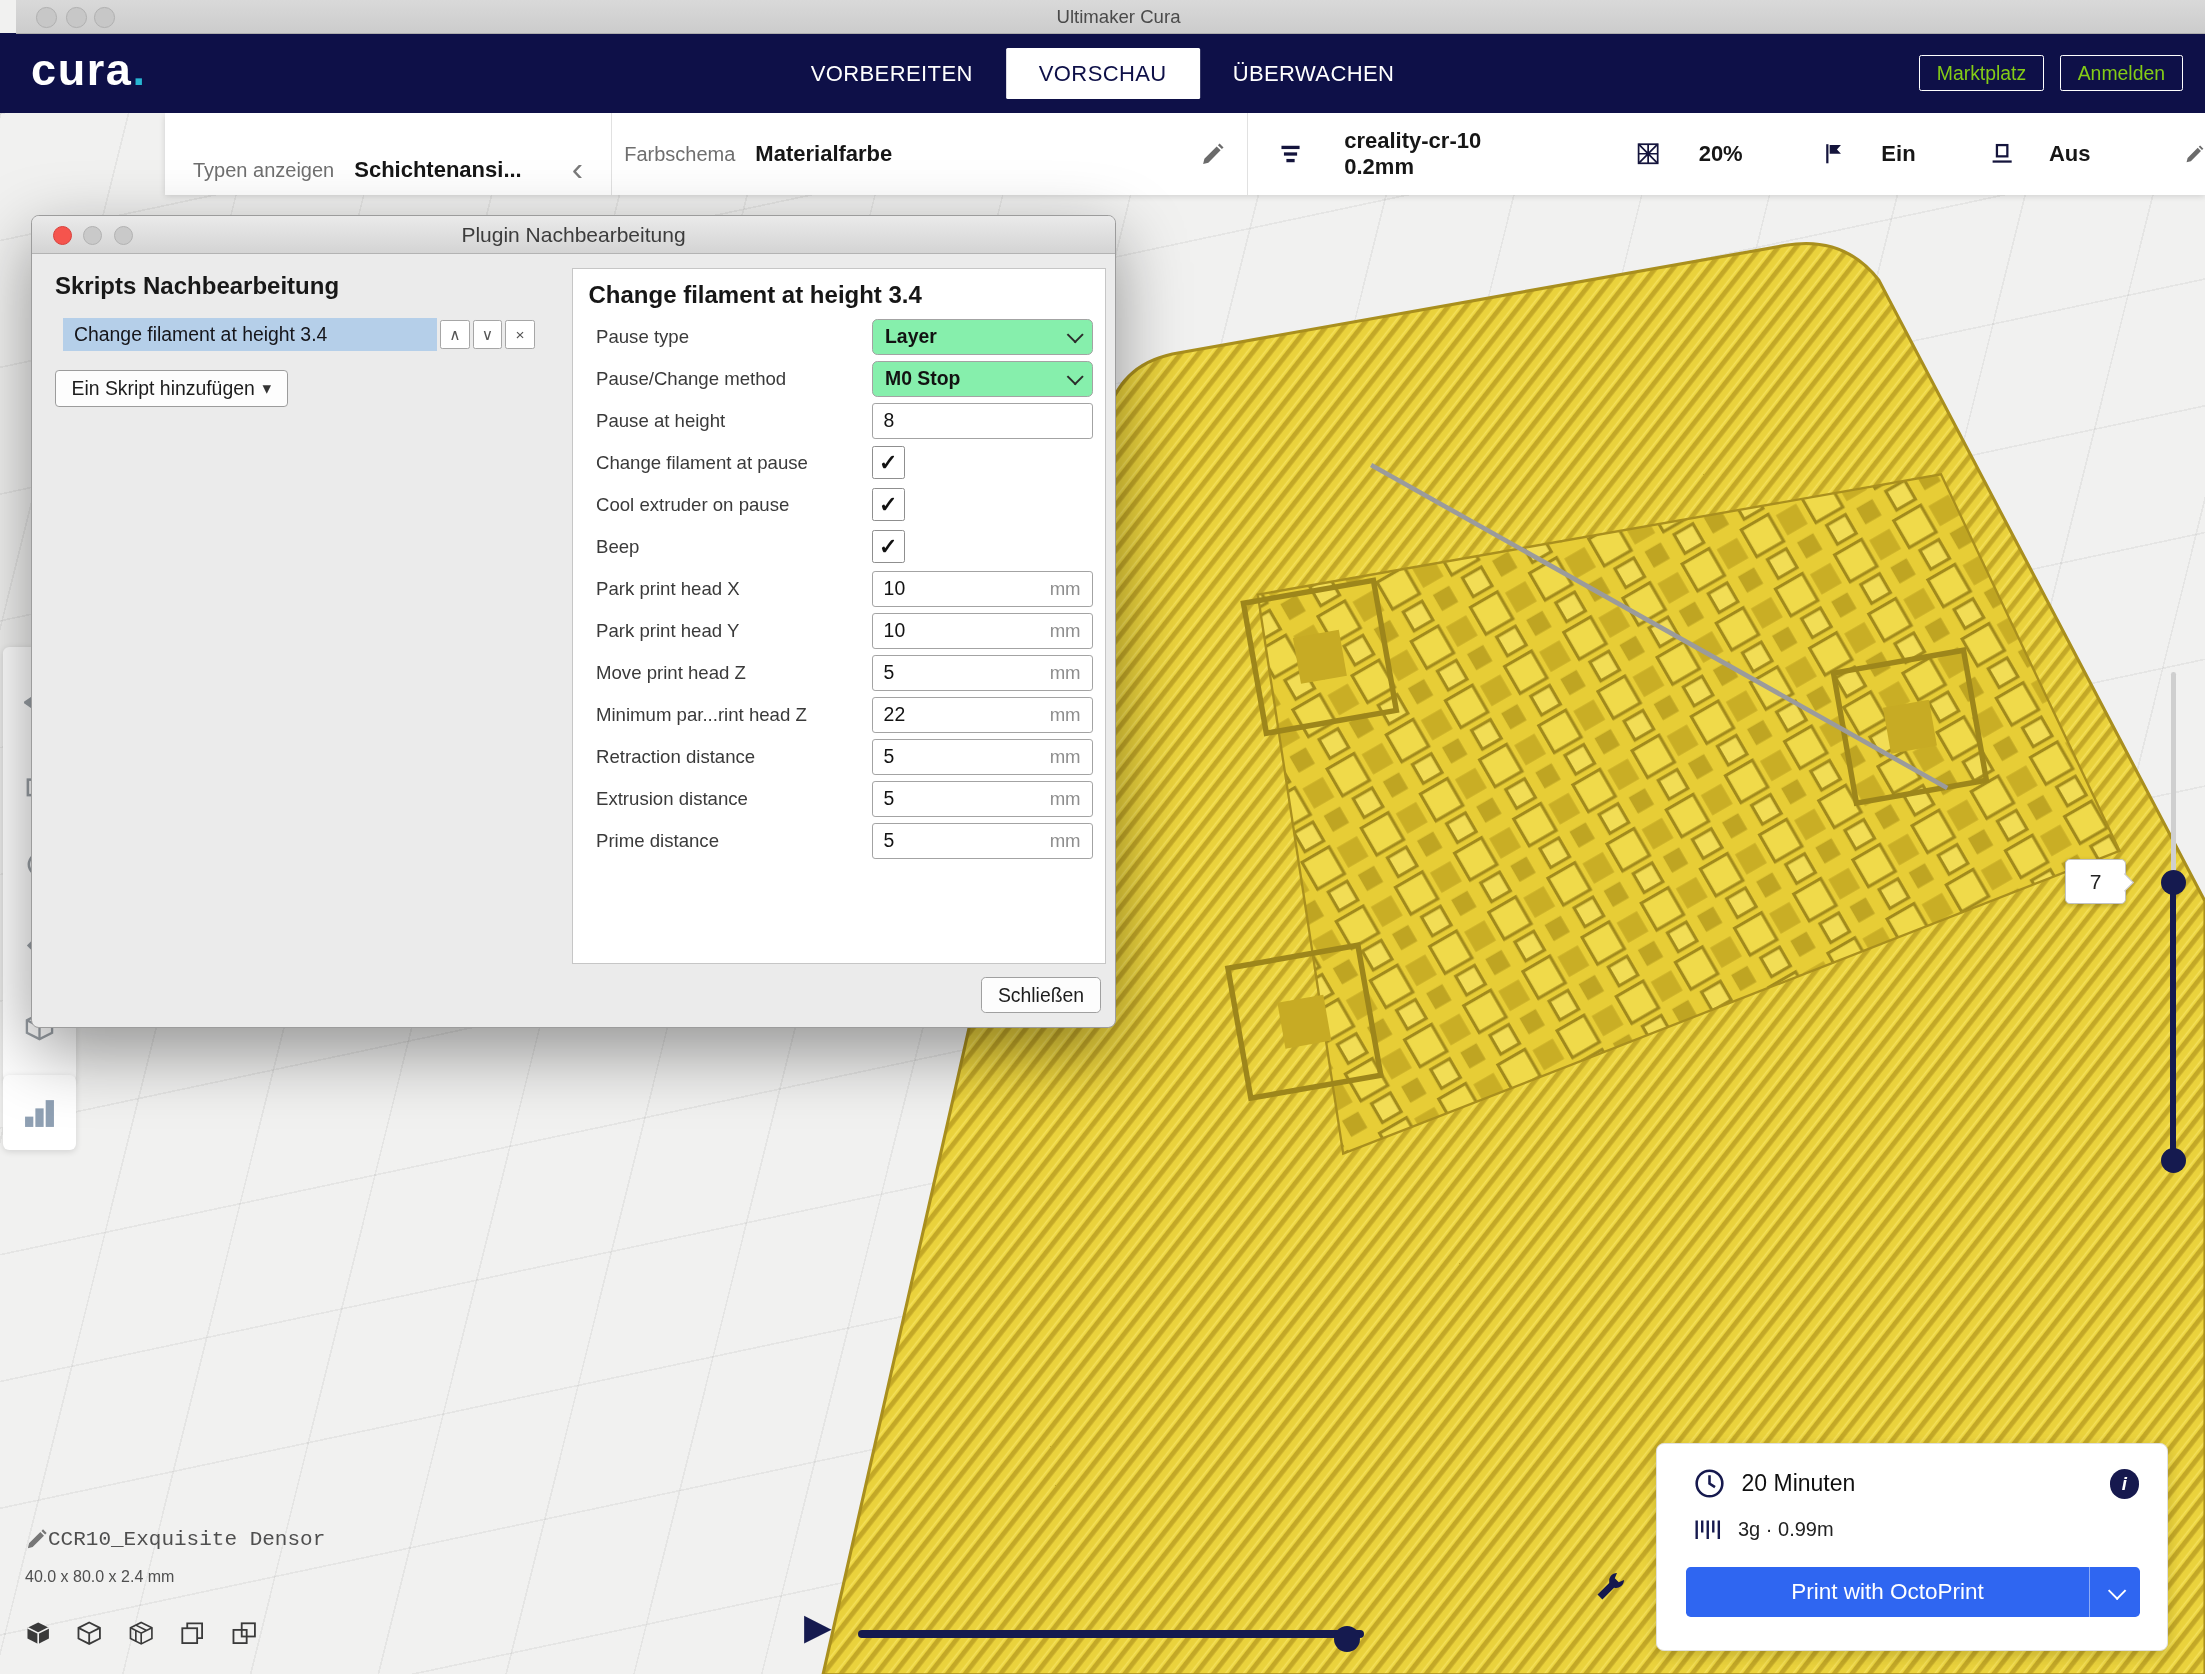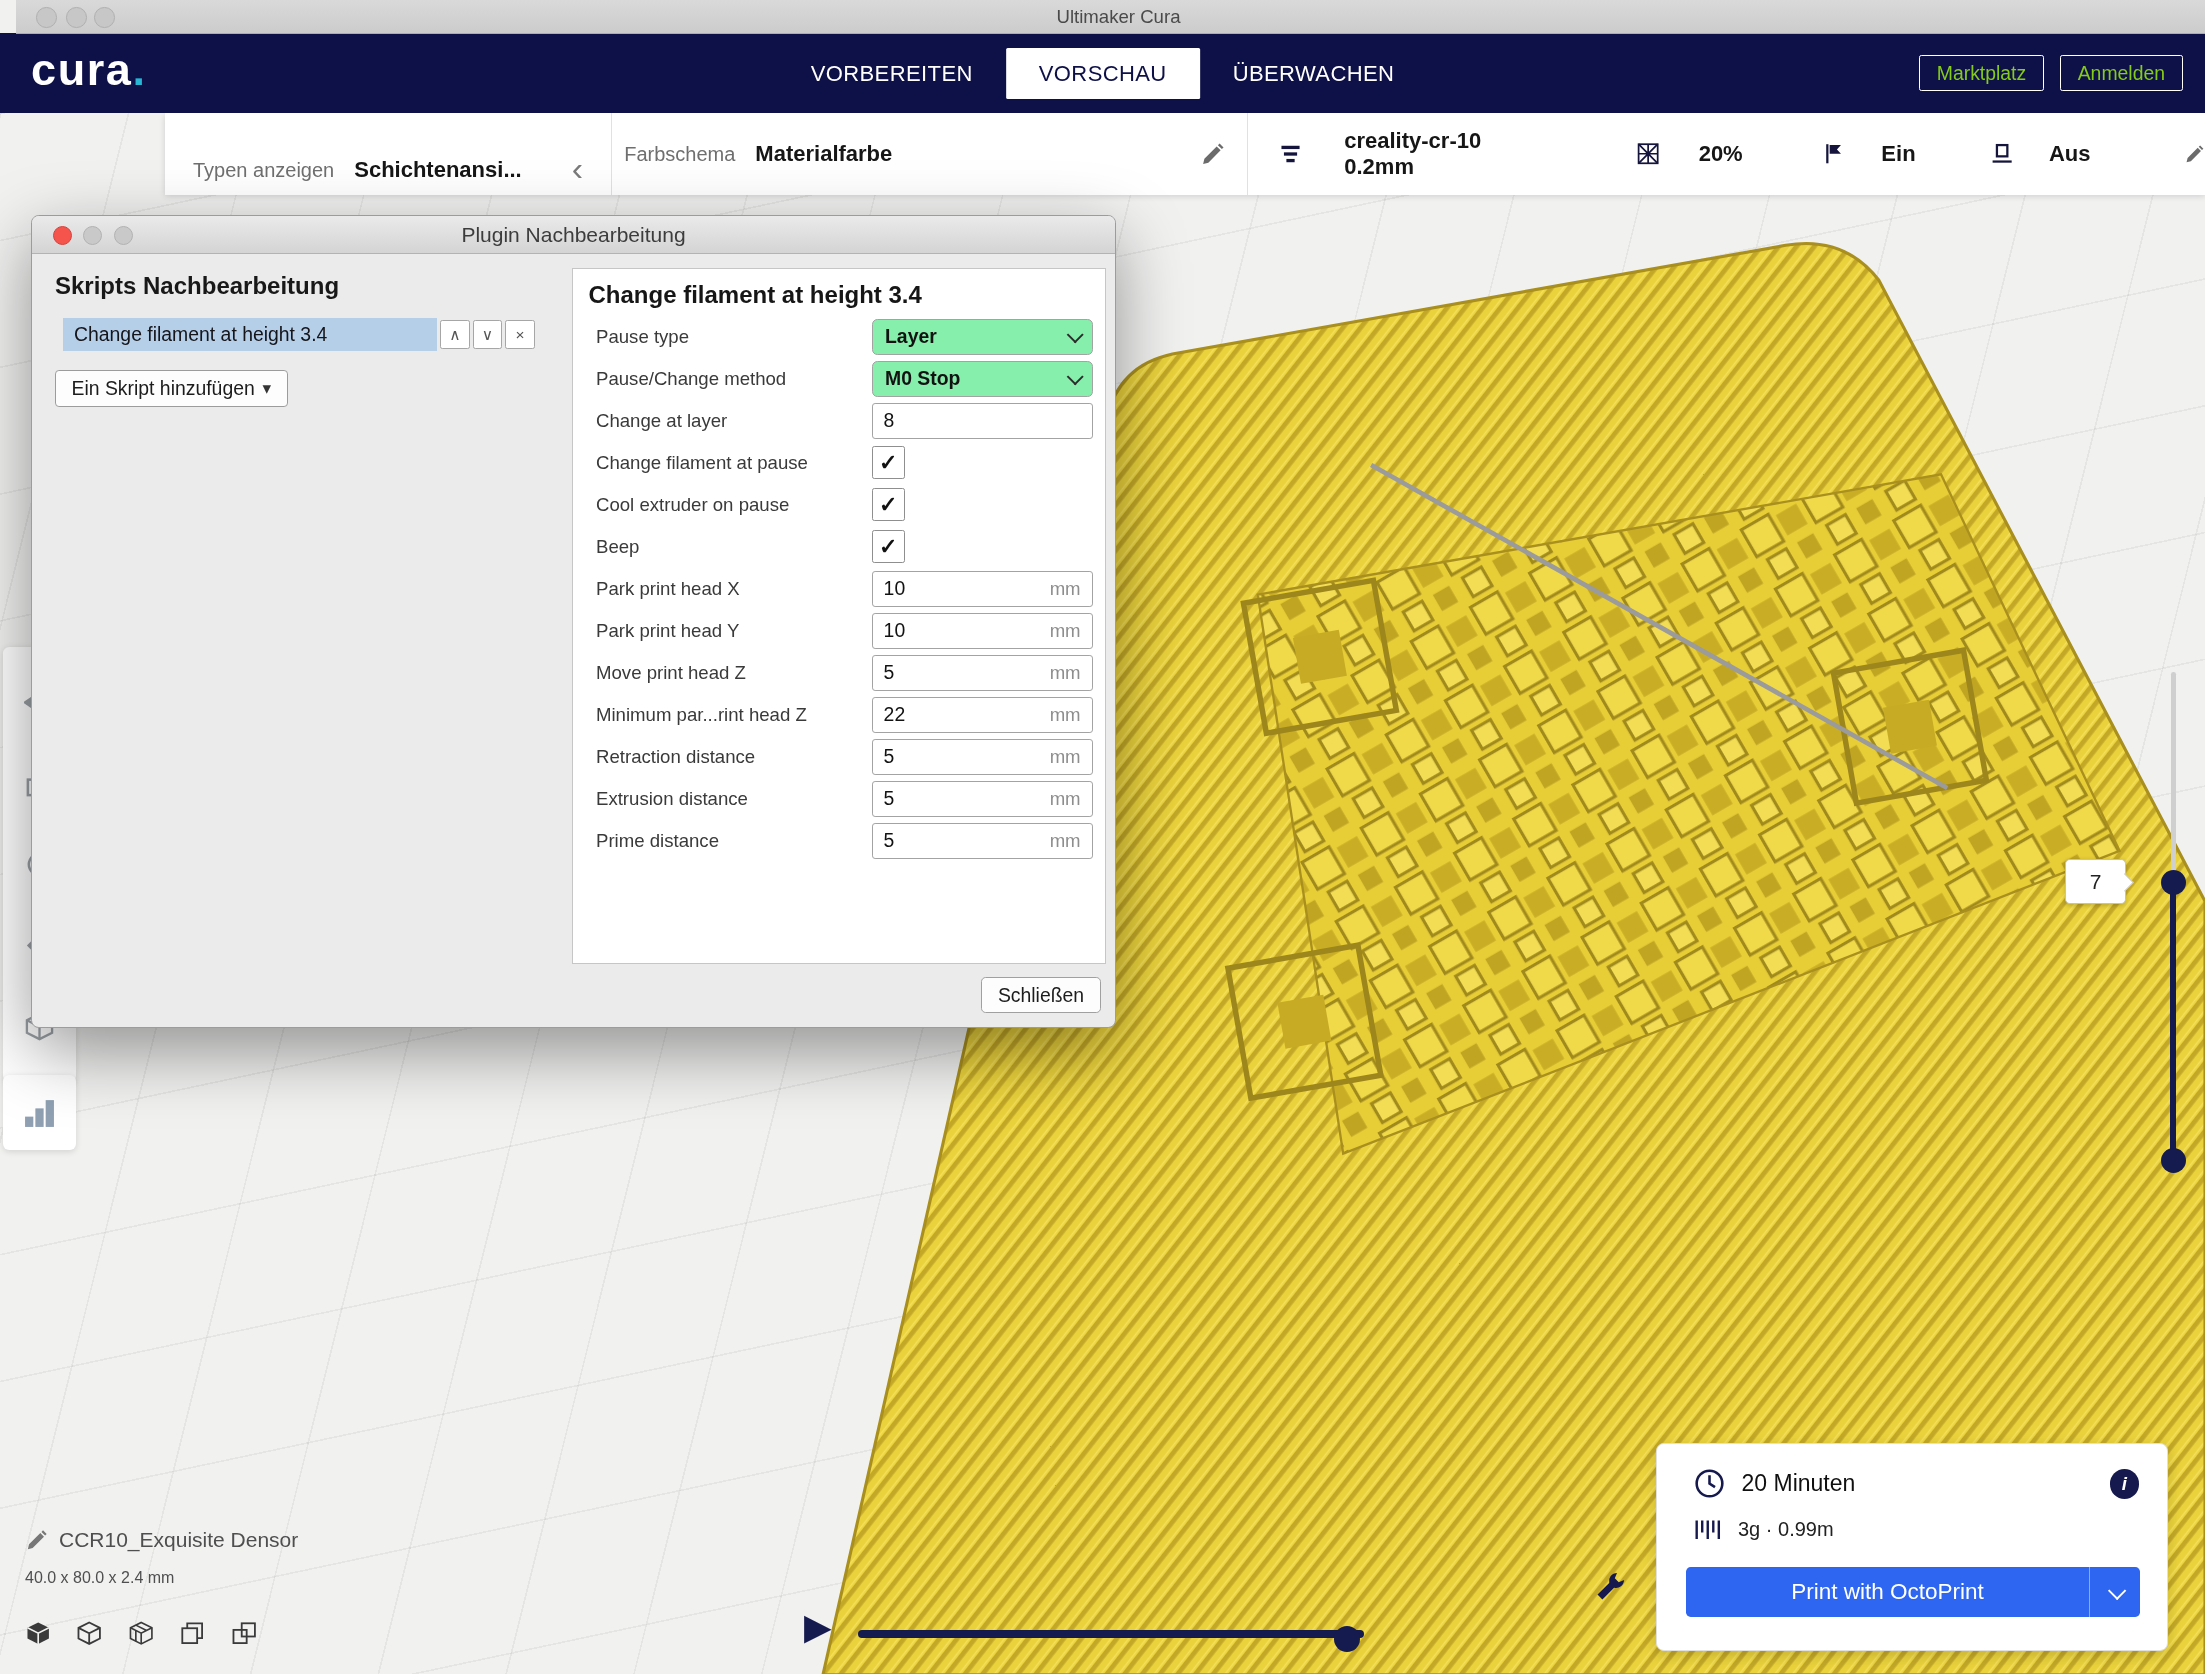--- a/index.html
+++ b/index.html
@@ -116,21 +116,21 @@
 
   
   .play{position:absolute;left:804px;top:1609px;font-size:36px;color:#151a4f;z-index:12;line-height:1;}
   .sim-track{position:absolute;left:858px;top:1630px;width:506px;height:7.8px;background:#151a4f;
              border-radius:3.9px;z-index:12;}
   .sim-handle{position:absolute;left:1334px;top:1626px;width:26.4px;height:26.4px;border-radius:50%;
               background:#151a4f;z-index:13;}
 
   
   .model-info{position:absolute;left:25px;top:1528px;z-index:12;}
-  .model-name-row{display:flex;align-items:center;gap:11px;}
+  .model-name-row{display:flex;align-items:center;font-family:Liberation Mono, monospace;}
   .model-name{font-size:21px;color:#4f4f4f;}
   .model-dims{margin-top:17px;font-size:16px;color:#4f4f4f;}
   .thumbrow{position:absolute;left:25px;top:1620px;display:flex;gap:25px;z-index:12;}
 
   
   .card{position:absolute;left:1656px;top:1443px;width:510px;height:206px;background:#fff;
         border:0.8px solid #e0e0e0;border-radius:7.8px;box-shadow:0 4.7px 14px rgba(0,0,0,.15);z-index:18;}
   .card-time{position:absolute;left:36px;top:23px;display:flex;align-items:center;gap:15.5px;
              font-size:23px;color:#101010;}
   .card-info{position:absolute;right:28px;top:25px;width:29.5px;height:29.5px;border-radius:50%;
@@ -341,21 +341,21 @@
           <div class="frow">
             <div class="flabel">Pause/Change method</div>
             <div class="fctl">
               <div class="select">
                 <span class="selval">M0 Stop</span>
                 <span class="selchev"></span>
               </div>
             </div>
           </div>
           <div class="frow">
-            <div class="flabel">Change at layer</div>
+            <div class="flabel">Pause at height</div>
             <div class="fctl">
               <div class="tinput">
                 <span class="tval">8</span>
                 <span class="tunit"></span>
               </div>
             </div>
           </div>
           <div class="frow">
             <div class="flabel">Change filament at pause</div>
             <div class="fctl">

